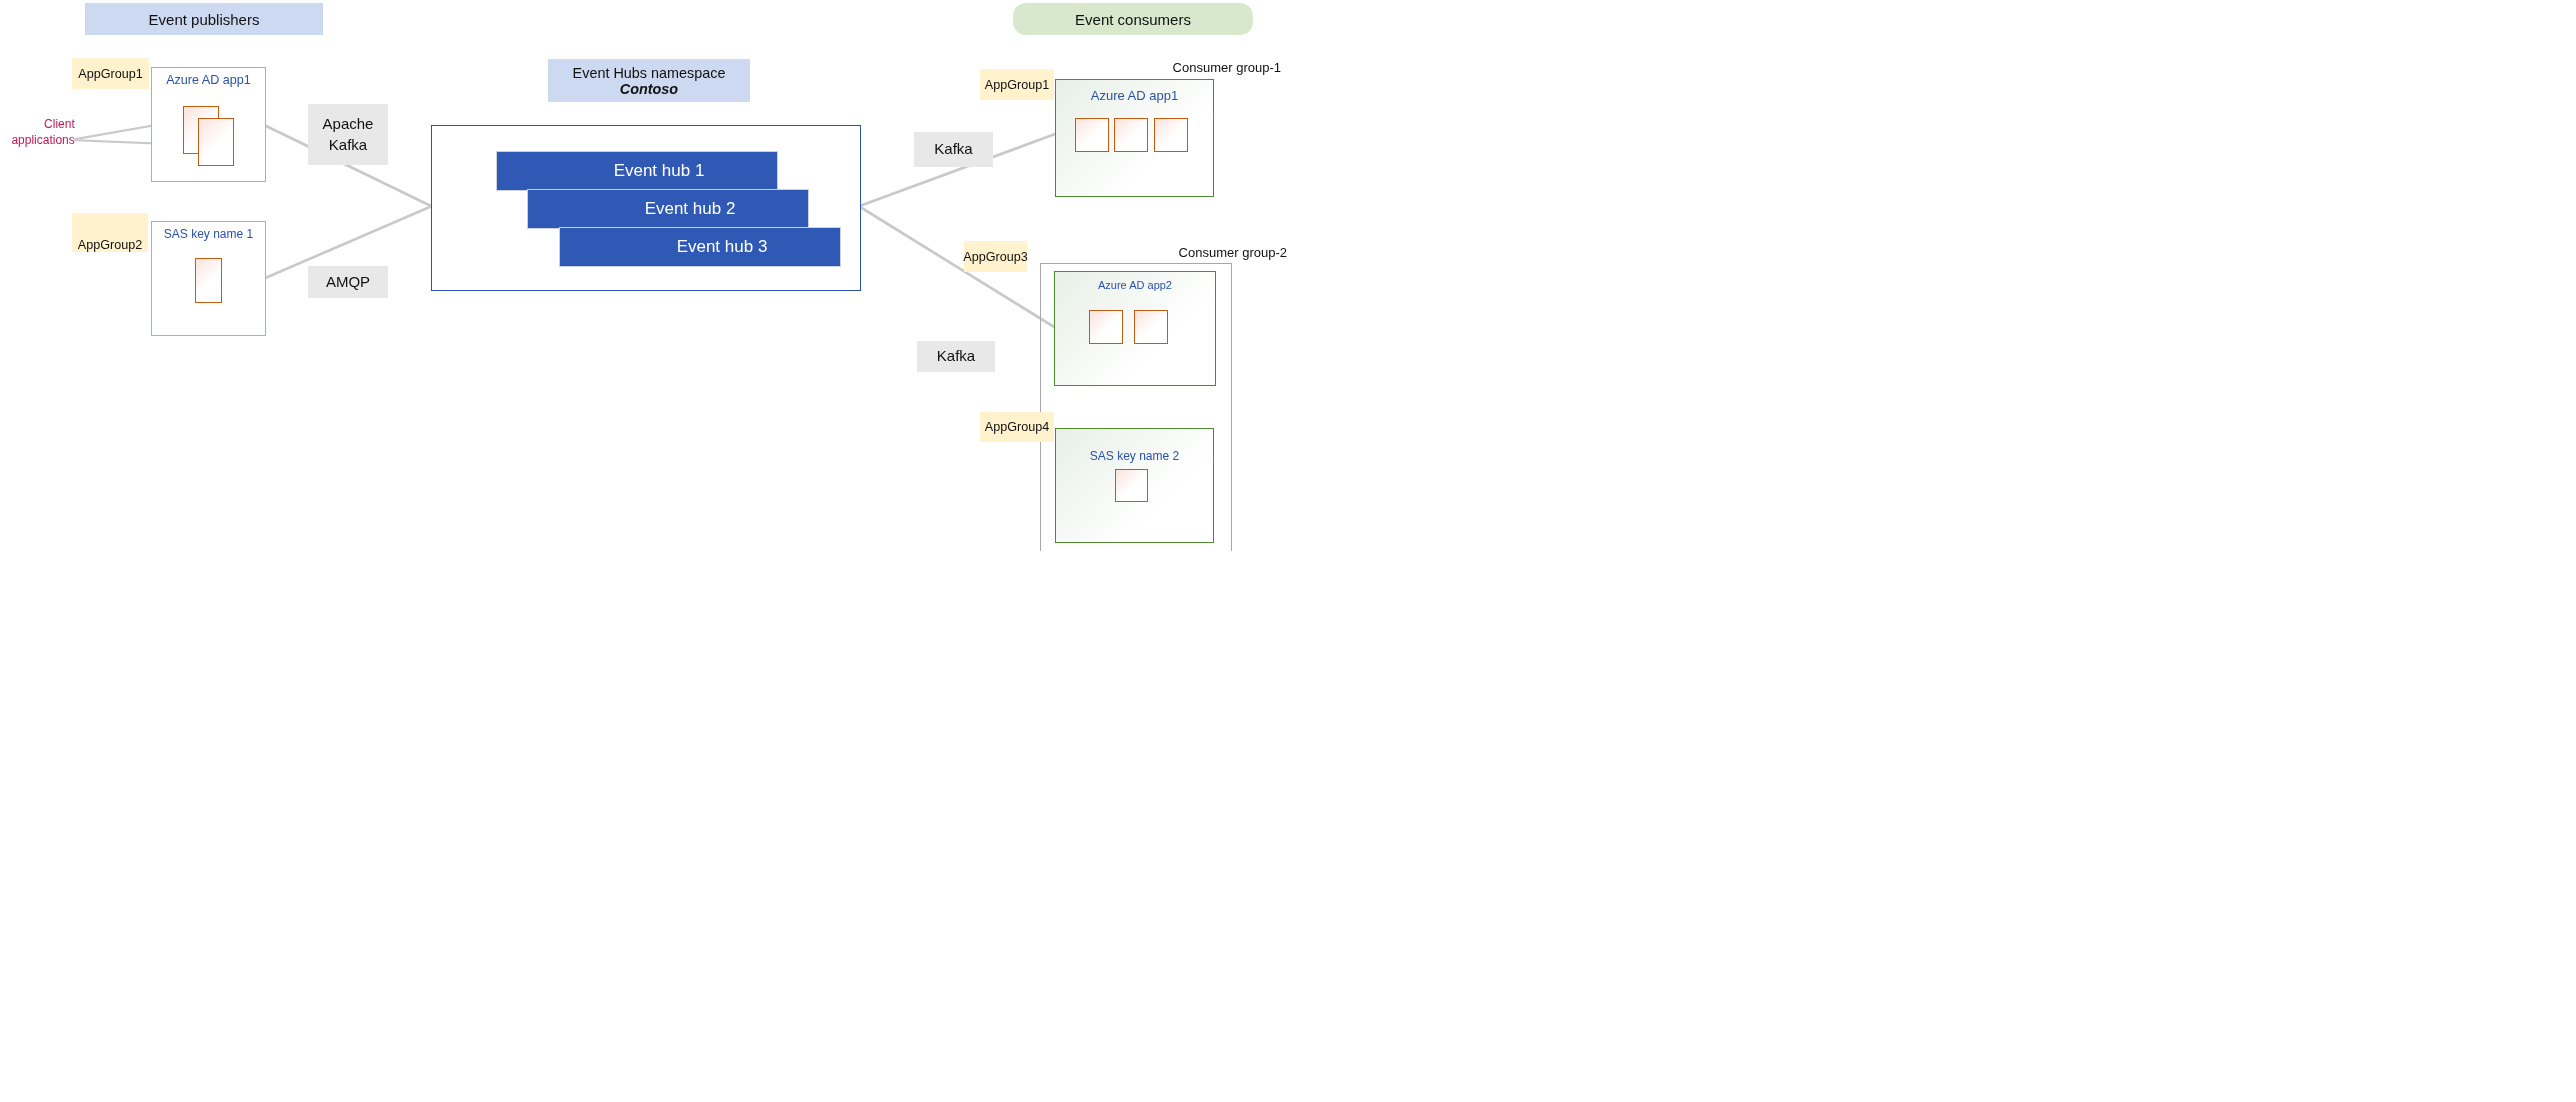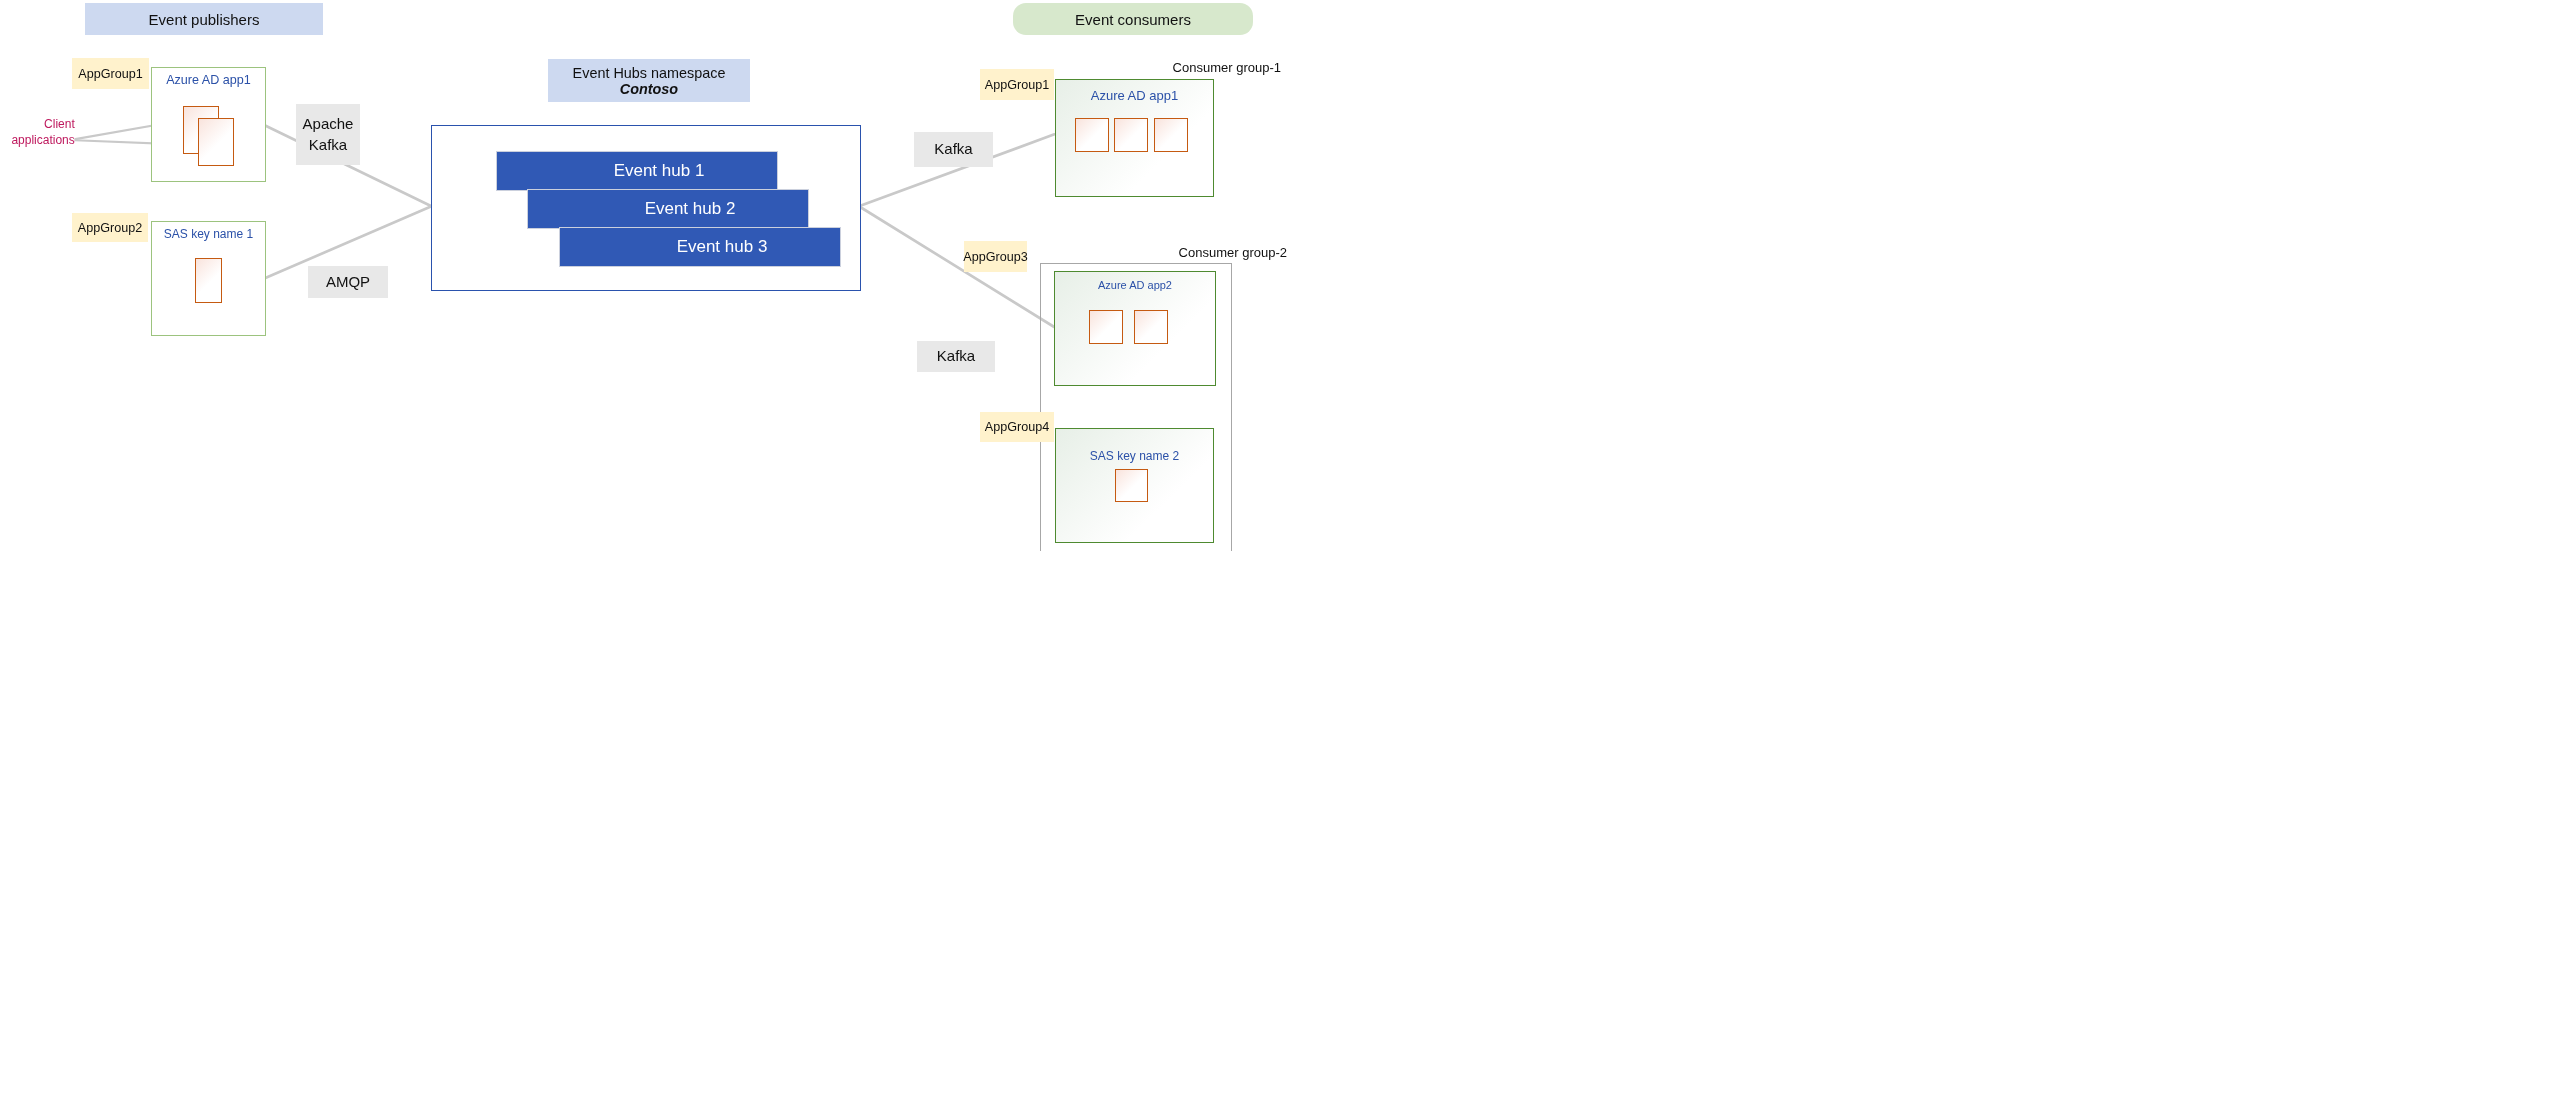--- a/index.html
+++ b/index.html
@@ -50,30 +50,30 @@
     <div class="boxtitle" style="top:4.8px;font-size:12.6px;">Azure AD app1</div>
     <div class="orect" style="left:31px;top:38px;width:34px;height:46px;"></div>
     <div class="orect" style="left:46px;top:50px;width:34px;height:46px;"></div>
   </div>
 
   <div class="clientapps" style="left:4.8px;top:117px;width:70px;">
     <div>Client</div>
     <div>applications</div>
   </div>
 
-  <div class="abs ylabel" style="left:72px;top:213px;width:76px;height:29px;">
+  <div class="abs ylabel" style="left:72px;top:213px;width:76px;height:39px;align-items:flex-end;">
     <span>AppGroup2</span>
   </div>
 
   <div class="abs pubbox" style="left:151px;top:221px;width:113px;height:113px;">
     <div class="boxtitle" style="top:4.8px;font-size:12px;">SAS key name 1</div>
     <div class="orect" style="left:43px;top:36px;width:25px;height:43px;"></div>
   </div>
 
-  <div class="abs protolabel" style="left:296px;top:104px;width:64px;height:61px;">
+  <div class="abs protolabel" style="left:308px;top:104px;width:80px;height:61px;">
     <div>Apache</div>
     <div>Kafka</div>
   </div>
 
   <div class="abs protolabel" style="left:308px;top:266px;width:80px;height:32px;">
     <span>AMQP</span>
   </div>
 
   <div class="abs nslabel" style="left:548px;top:59px;width:202px;height:43px;">
     <div style="font-size:14.4px;">Event Hubs namespace</div>

